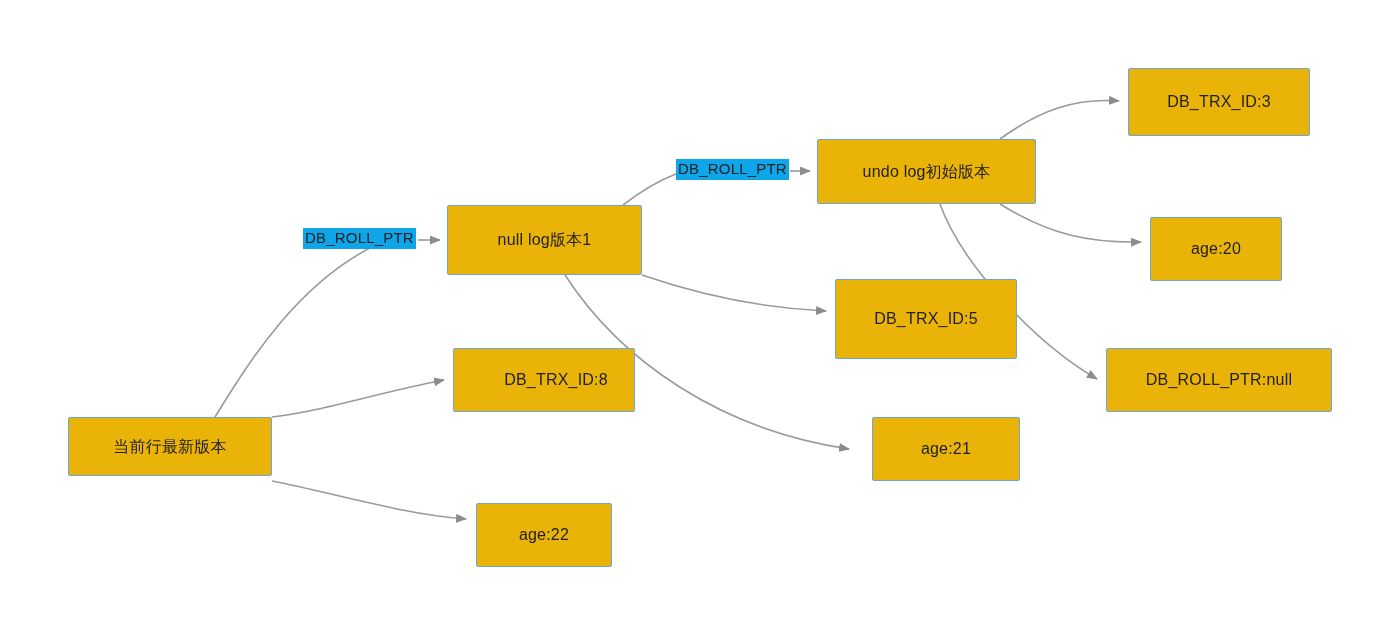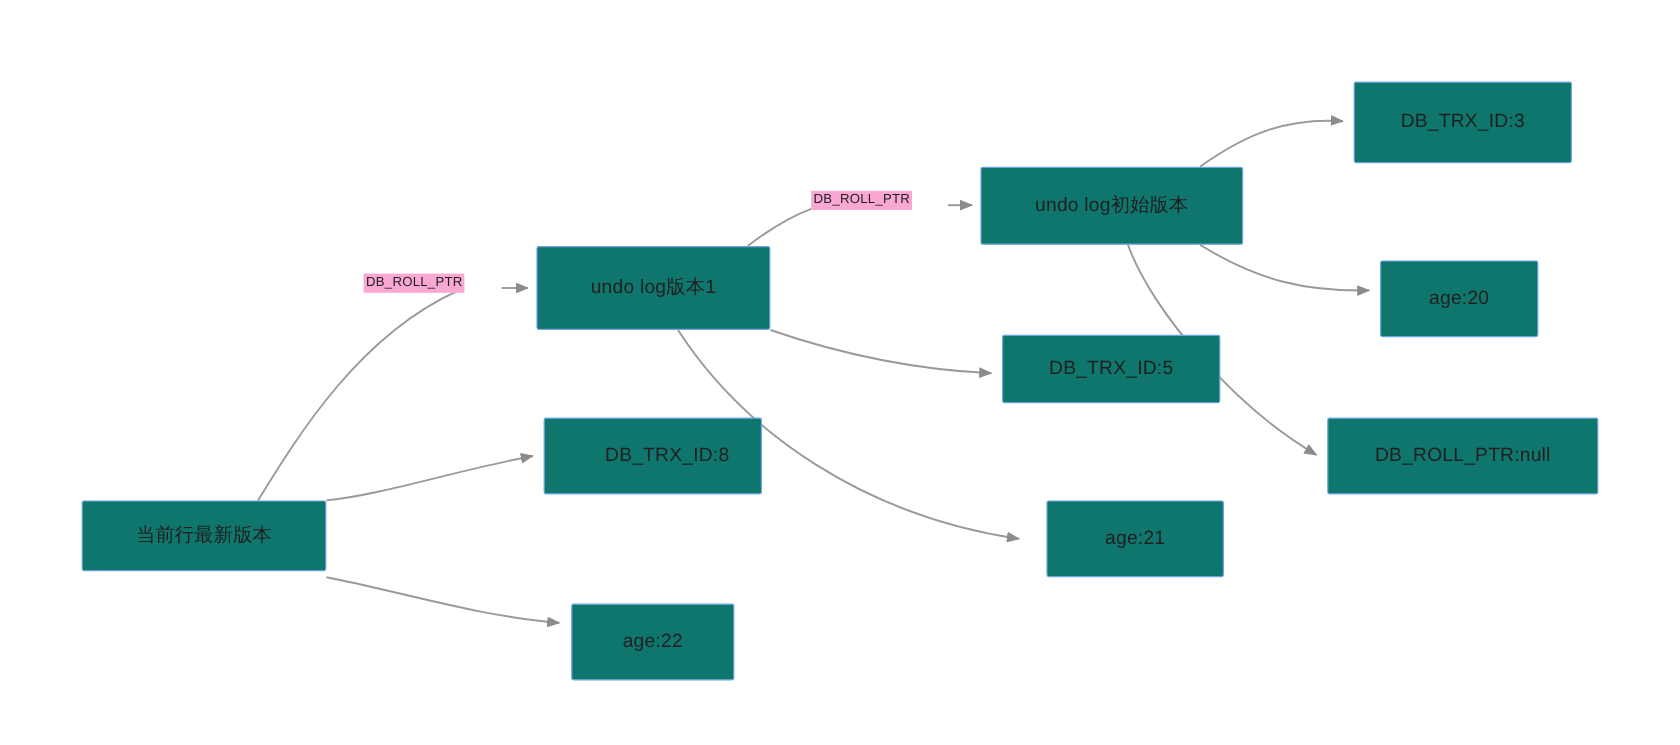--- a/index.html
+++ b/index.html
@@ -19,39 +19,39 @@
     position: absolute;
     left: 0;
     top: 0;
     width: 1400px;
     height: 621px;
     pointer-events: none;
   }
   .node {
     position: absolute;
     box-sizing: border-box;
-    background: #0f766e;
+    background: #eab308;
     border: 1.4px solid #6ba5df;
     border-radius: 2px;
     display: flex;
     align-items: center;
     justify-content: center;
     color: #1f1f1f;
     font-size: 16px;
     line-height: 1.2;
     letter-spacing: 0.2px;
     text-align: center;
     white-space: nowrap;
     z-index: 5;
   }
   .edge-label {
     position: absolute;
-    background: #f9a8d4;
+    background: #0ea5e9;
     color: #1f1f1f;
-    font-size: 11px;
+    font-size: 15px;
     letter-spacing: 0.2px;
     white-space: nowrap;
     padding: 1px 2px;
     z-index: 6;
     line-height: 1.25;
   }
 </style>
 </head>
 <body>
 
@@ -91,24 +91,24 @@
 
   <div class="node" style="left:453px; top:348px; width:182px; height:64px;padding-left:24px;">
     <span>DB_TRX_ID:8</span>
   </div>
 
   <div class="node" style="left:476px; top:503px; width:136px; height:64px;">
     <span>age:22</span>
   </div>
 
   <div class="node" style="left:447px; top:205px; width:195px; height:70px;">
-    <span>undo log版本1</span>
+    <span>null log版本1</span>
   </div>
 
-  <div class="node" style="left:835px; top:279px; width:182px; height:57px;">
+  <div class="node" style="left:835px; top:279px; width:182px; height:80px;">
     <span>DB_TRX_ID:5</span>
   </div>
 
   <div class="node" style="left:872px; top:417px; width:148px; height:64px;">
     <span>age:21</span>
   </div>
 
   <div class="node" style="left:817px; top:139px; width:219px; height:65px;">
     <span>undo log初始版本</span>
   </div>

